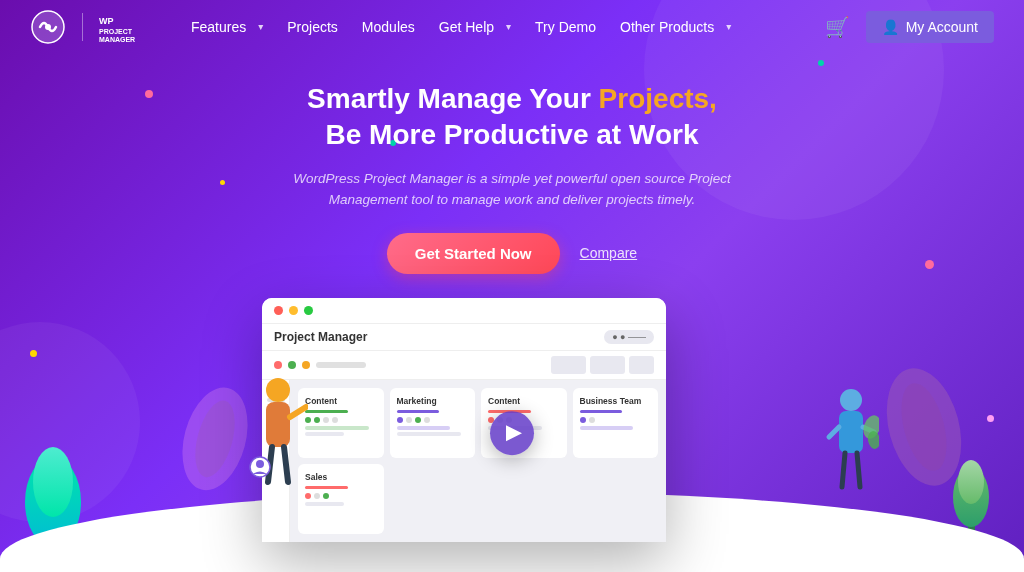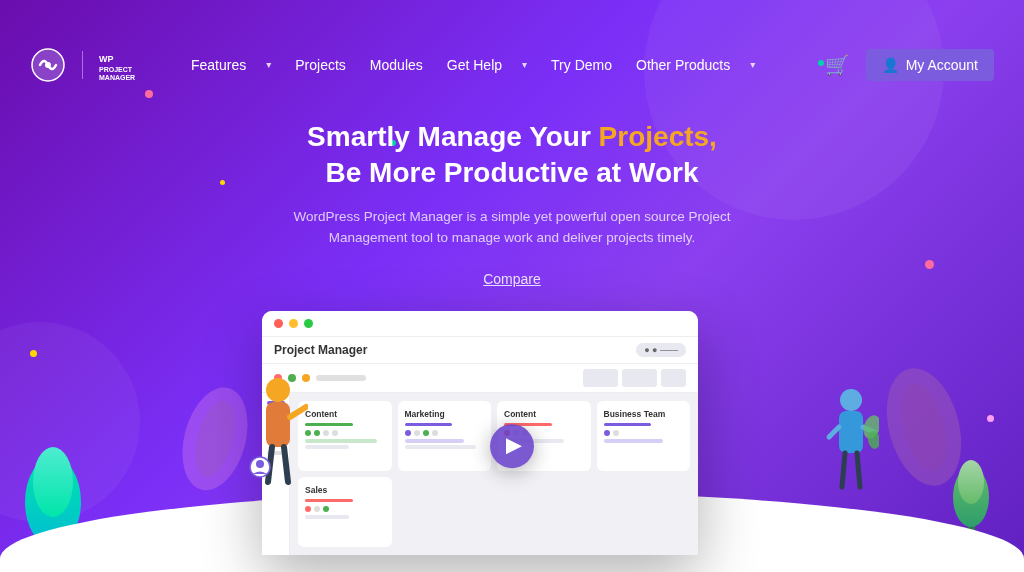--- a/index.html
+++ b/index.html
@@ -13,21 +13,20 @@
     }
 
     
     nav {
       display: flex;
       align-items: center;
       padding: 4px 30px;
       height: 53px;
       position: relative;
       z-index: 10;
-      margin-top: 38px;
     }
     .nav-logo {
       display: flex;
       align-items: center;
       gap: 8px;
       margin-right: 30px;
     }
     .logo-icon {
       width: 36px;
       height: 36px;
@@ -45,21 +44,21 @@
       flex: 1;
     }
     .nav-link {
       color: white;
       text-decoration: none;
       font-size: 14px;
       padding: 6px 10px;
       border-radius: 4px;
       display: flex;
       align-items: center;
-      gap: 20px;
+      gap: 12px;
       cursor: pointer;
       white-space: nowrap;
     }
     .chevron {
       font-size: 10px;
       opacity: 0.8;
     }
     .nav-right {
       display: flex;
       align-items: center;
@@ -99,20 +98,21 @@
     }
     .hero-title .highlight {
       color: #f5a623;
     }
     .hero-subtitle {
       color: rgba(255,255,255,0.75);
       font-size: 13.5px;
       max-width: 460px;
       margin: 0 auto 22px;
       line-height: 1.6;
+      font-style: italic;
     }
     .hero-buttons {
       display: flex;
       justify-content: center;
       align-items: center;
       gap: 20px;
       margin-bottom: 24px;
     }
     .get-started-btn {
       background: linear-gradient(135deg, #ff6b8a, #ff4757);
@@ -137,21 +137,21 @@
       position: relative;
       margin: 0 auto;
       width: 500px;
       z-index: 5;
     }
     .app-window {
       background: #f5f5f8;
       border-radius: 10px 10px 0 0;
       overflow: hidden;
       box-shadow: 0 20px 60px rgba(0,0,0,0.3);
-      width: 436px;
+      width: 404px;
     }
     .app-titlebar {
       background: white;
       padding: 8px 12px;
       display: flex;
       align-items: center;
       gap: 6px;
       border-bottom: 1px solid #eee;
     }
     .dot {
@@ -499,20 +499,21 @@
   </div>
 </nav>
 
 <section class="hero">
   <h1 class="hero-title">
     <span>Smartly Manage Your </span><span class="highlight">Projects,</span><br>
     <span>Be More Productive at Work</span>
   </h1>
   <p class="hero-subtitle">WordPress Project Manager is a simple yet powerful open source Project Management tool to manage work and deliver projects timely.</p>
   <div class="hero-buttons">
+    <button class="get-started-btn">Get Started Now</button>
     <a class="compare-link">Compare</a>
   </div>
 </section>
 
 <div class="app-preview-wrapper">
   <div class="app-preview">
     <div class="app-window">
 
       <div class="app-titlebar">
         <div class="dot dot-red"></div>

